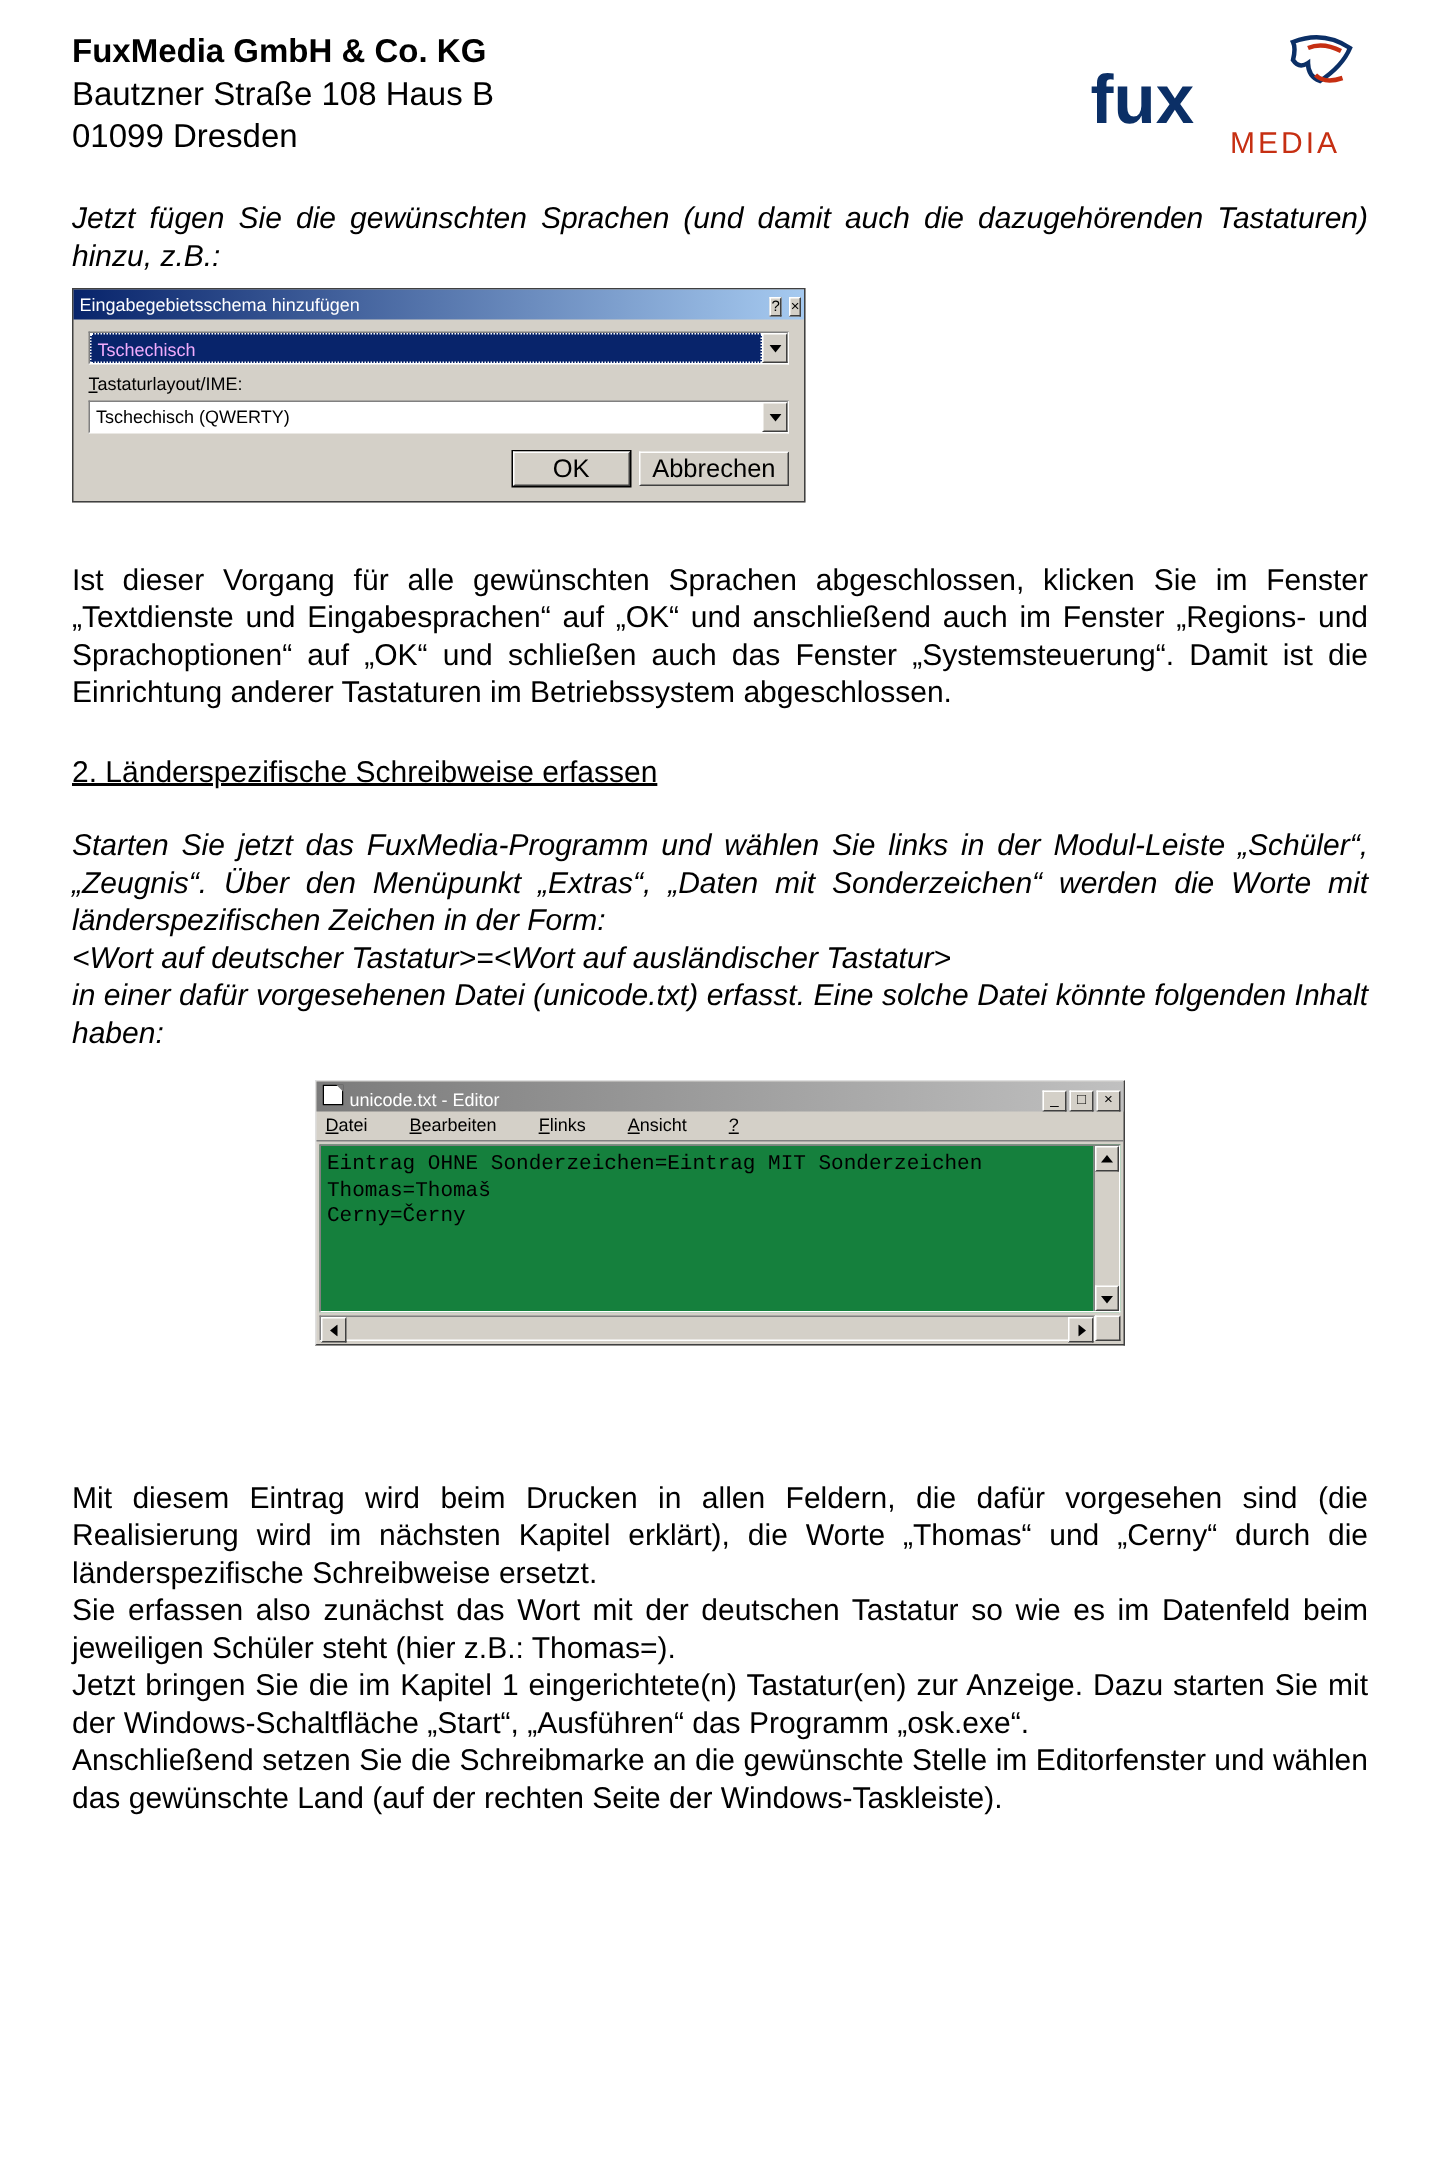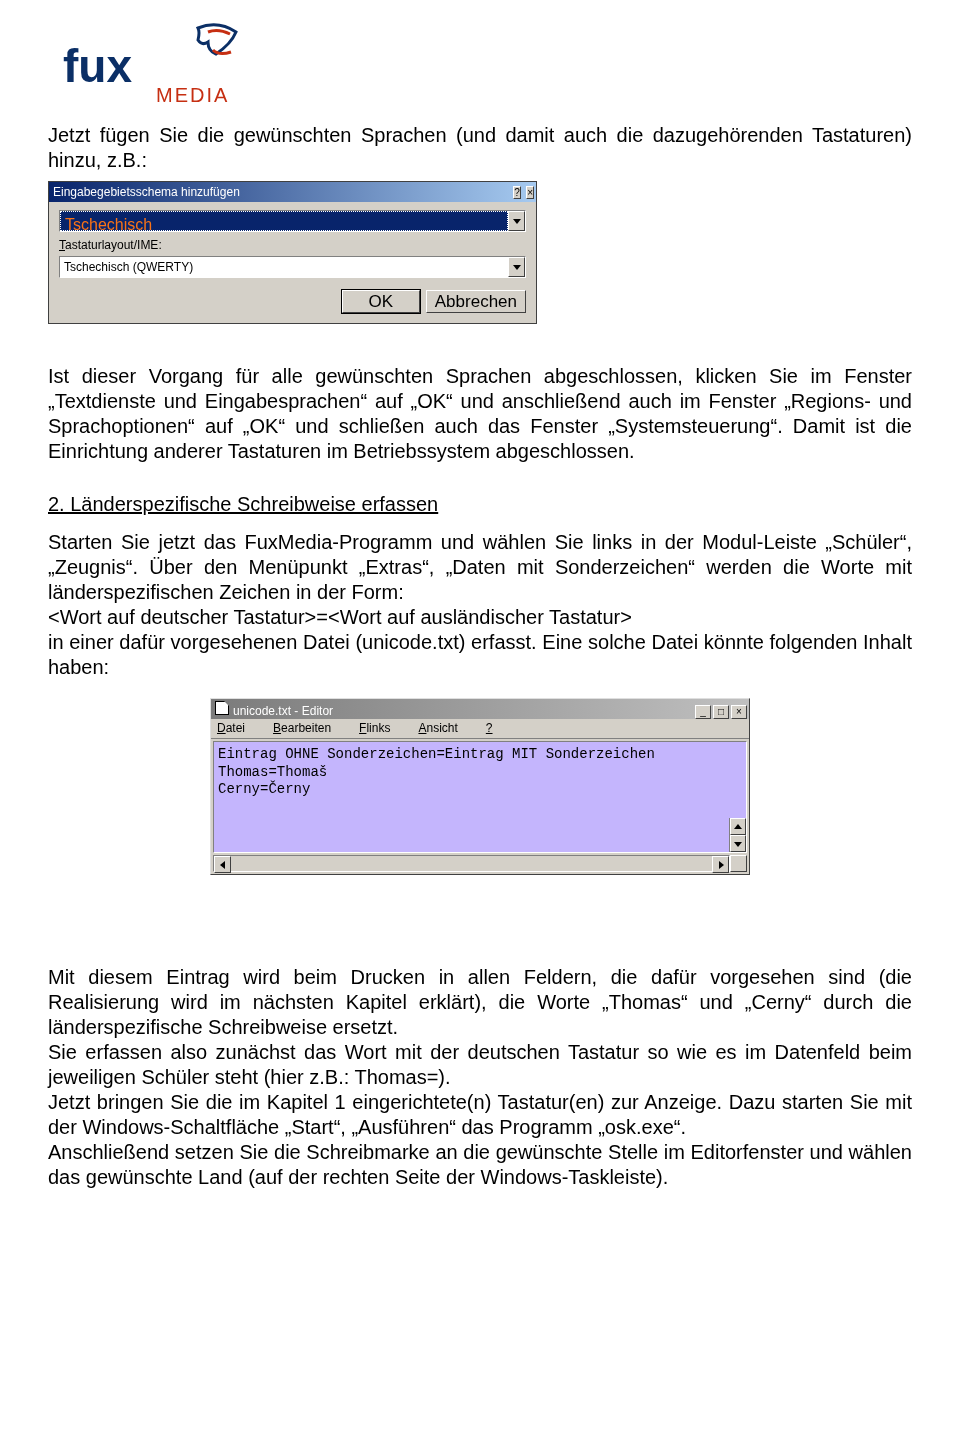--- a/index.html
+++ b/index.html
@@ -11,21 +11,21 @@
     color: #000;
     background: #fff;
     padding: 20px 48px 40px 48px;
     font-size: 20px;
     line-height: 1.25;
   }
   .header-row { display: flex; justify-content: space-between; align-items: flex-start; }
   .addr { font-size: 22px; line-height: 1.3; }
   .addr .company { font-weight: 700; }
   .logo { width: 200px; height: 90px; position: relative; }
-  .para { margin-top: 13px; }
+  .para { margin-top: 24px; font-style: italic; }
   .spacer-lg { height: 40px; }
   .section-title { margin-top: 28px; text-decoration: underline; font-size: 20px; }
 
   
   .dlg1 {
     width: 489px;
     background: #d4d0c8;
     border: 1px solid #404040;
     font-family: Tahoma, sans-serif;
     font-size: 12px;
@@ -47,22 +47,22 @@
   }
   .dlg1-body { padding: 8px 10px 10px 10px; }
   .dlg1-label { margin: 6px 0 3px 0; }
   .dlg1-label .ul { text-decoration: underline; }
   .combo {
     height: 22px; display:flex; align-items:stretch;
     border: 1px solid #808080;
     border-right-color:#fff; border-bottom-color:#fff;
   }
   .combo .selected {
-    flex:1; background:#08246b; color:#f97316;
-    padding:3px 4px; font-size:16px;
+    flex:1; background:#08246b; color:#f0abfc;
+    padding:3px 4px; font-size:12px;
     border:1px dotted #fff;
   }
   .combo .plain {
     flex:1; background:#fff; color:#000;
     padding:3px 4px; font-size:12px;
   }
   .combo .arrow {
     width:17px; background:#d4d0c8;
     border:1px solid #fff;
     border-right-color:#404040; border-bottom-color:#404040;
@@ -106,21 +106,21 @@
   }
   .editor-menu {
     display:flex; gap:28px; padding:2px 6px;
     border-bottom:1px solid #808080;
   }
   .editor-menu span .ul { text-decoration: underline; }
   .editor-body {
     display:flex;
     border:1px solid #808080;
     border-right-color:#fff; border-bottom-color:#fff;
-    margin:2px; background:#c4b5fd;align-items:flex-end;
+    margin:2px; background:#15803d;
   }
   .editor-text {
     flex:1;
     font-family:"Courier New", monospace;
     font-size:14px; line-height:1.25;
     padding:4px 4px 26px 4px;
     white-space:pre;
     min-height:110px;
   }
   .vscroll {
@@ -155,20 +155,25 @@
   .doc-icon::after{
     content:""; position:absolute; right:-1px; top:-1px;
     border-top:5px solid #7b7b7b; border-left:5px solid transparent;
   }
   .justify { text-align: justify; }
 </style>
 </head>
 <body>
 
 <div class="header-row">
+  <div class="addr">
+    <div class="company">FuxMedia GmbH &amp; Co. KG</div>
+    <div>Bautzner Straße 108 Haus B</div>
+    <div>01099 Dresden</div>
+  </div>
   <div class="logo">
     <svg viewBox="0 0 200 90" width="200" height="90">
       <path d="M150 8 q20 -8 38 4 q-5 12 -20 22 q-8 -3 -8 -12 q-6 4 -10 -2 q2 -8 0 -12 z" fill="none" stroke="#0b2f66" stroke-width="3"></path>
       <path d="M160 12 q10 -4 22 2" fill="none" stroke="#c62f12" stroke-width="3"></path>
       <path d="M165 30 q6 6 18 2" fill="none" stroke="#c62f12" stroke-width="3"></path>
       <text x="15" y="62" font-family="Arial Black,Arial" font-weight="900" font-size="46" fill="#0b2f66">fux</text>
       <text x="108" y="82" font-family="Arial" font-size="20" fill="#c62f12" letter-spacing="2">MEDIA</text>
     </svg>
   </div>
 </div>

